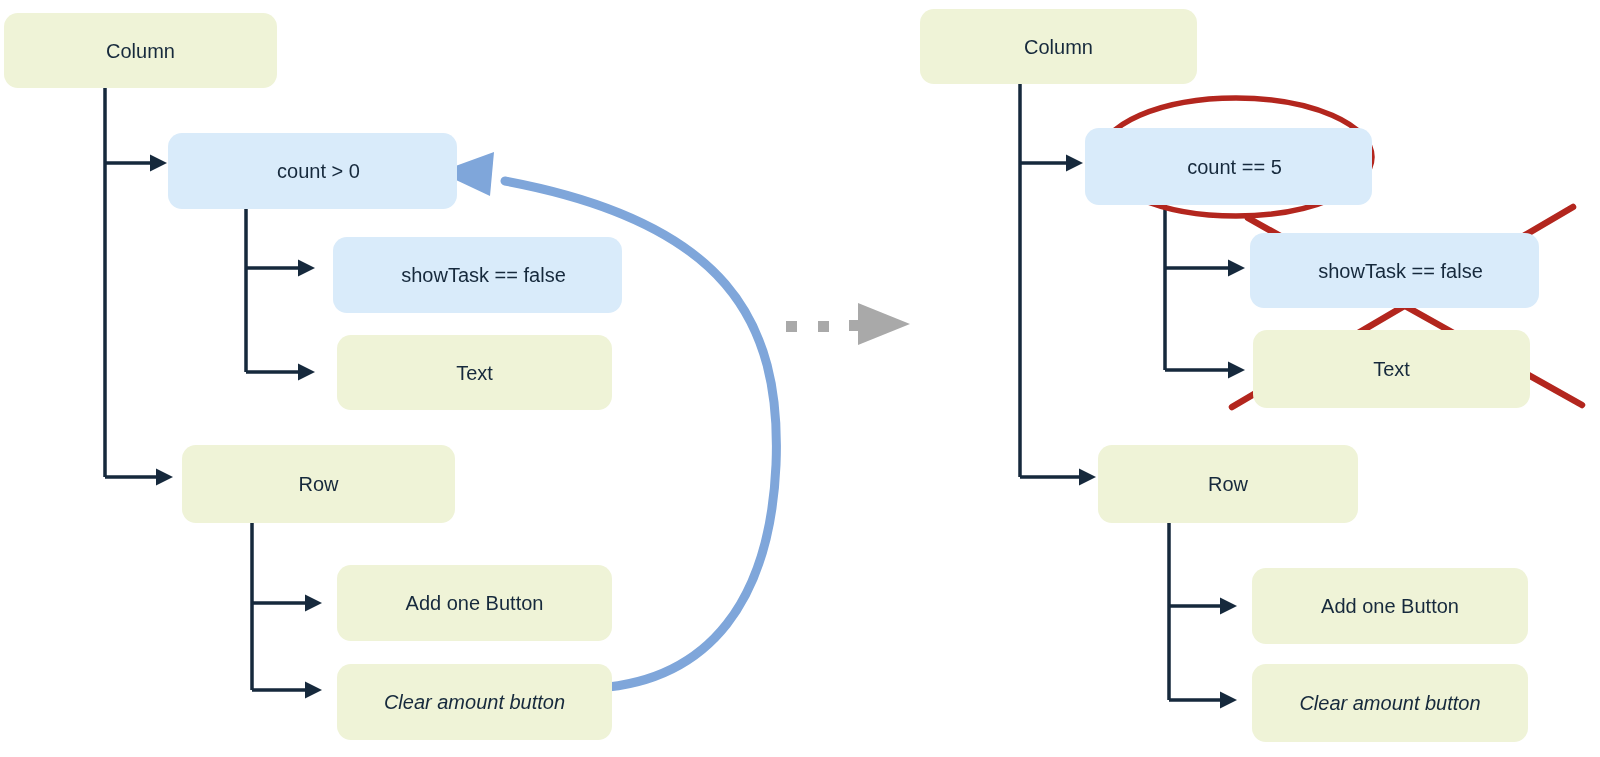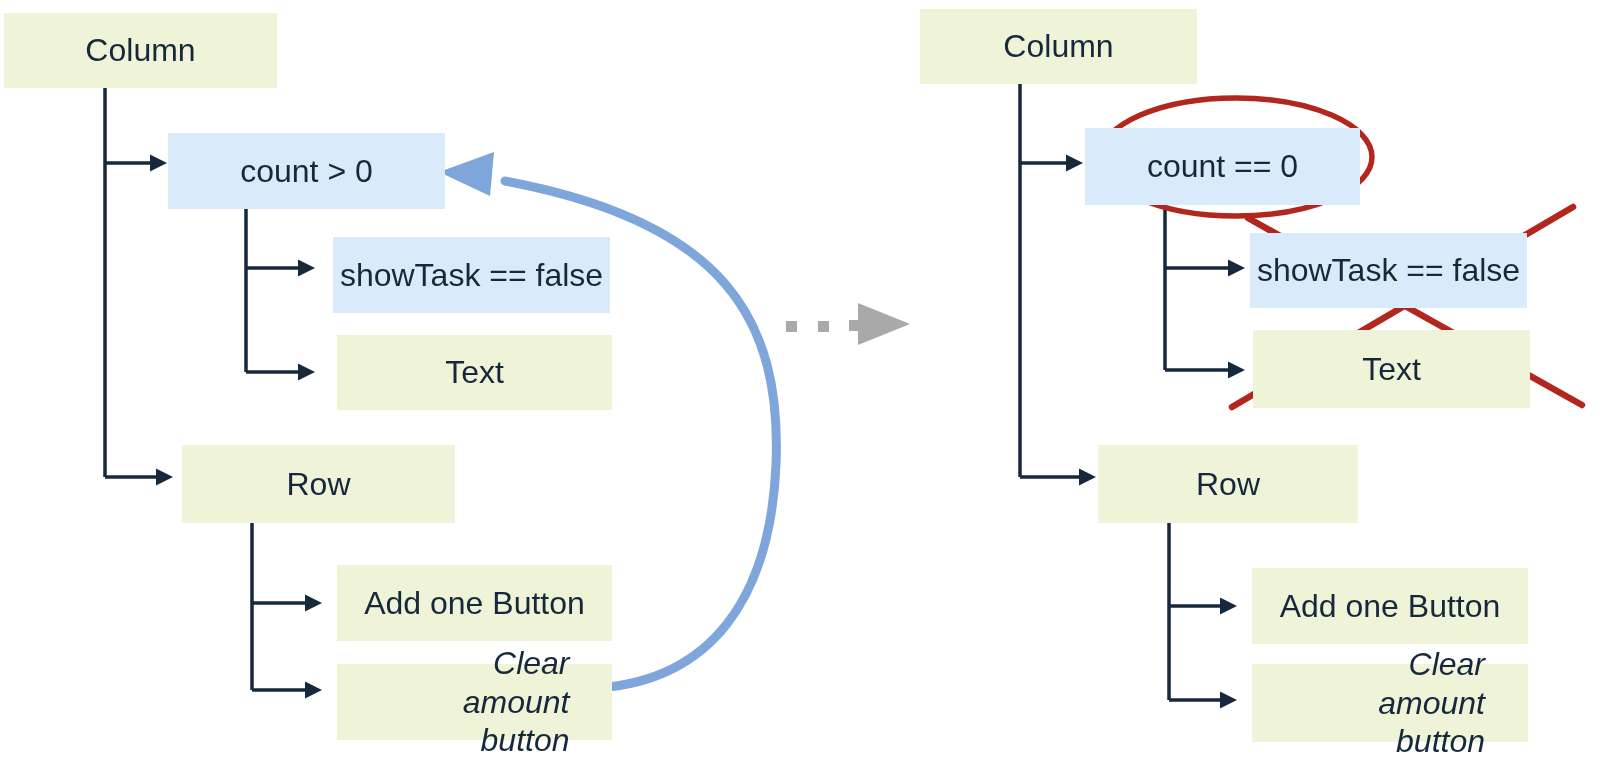--- a/index.html
+++ b/index.html
@@ -28,28 +28,28 @@
   .gray-shape  { fill: var(--transition-arrow-gray); }
   .red-shape   { stroke: var(--annotation-red); fill: none; }
   .red-ellipse { stroke-width: 5.5; }
   .red-line    { stroke-width: 6.5; stroke-linecap: round; }
 
   .node {
     position: absolute;
     display: flex;
     align-items: center;
     justify-content: center;
-    border-radius: 0;
+    border-radius: 14px;
     color: var(--text);
-    font-size: 32px;
-    text-align: right;
+    font-size: 20px;
+    text-align: left;
     line-height: 1.2;
   }
   .green { background: var(--node-green); }
-  .blue  { background: var(--node-blue); }
+  .blue  { background: var(--node-blue); padding-left: 12px; }
   .narrow .lbl { display: inline-block; max-width: 190px; font-style: italic; }
 
   
   .n-l-column   { left: 4px;    top: 13px;  width: 273px; height: 75px; }
   .n-l-cond     { left: 168px;  top: 133px; width: 277px; height: 76px; }
   .n-l-showtask { left: 333px;  top: 237px; width: 277px; height: 76px; }
   .n-l-text     { left: 337px;  top: 335px; width: 275px; height: 75px; }
   .n-l-row      { left: 182px;  top: 445px; width: 273px; height: 78px; }
   .n-l-add      { left: 337px;  top: 565px; width: 275px; height: 76px; }
   .n-l-clear    { left: 337px;  top: 664px; width: 275px; height: 76px; }
@@ -132,21 +132,21 @@
     <span class="lbl">Add one Button</span>
   </div>
   <div class="node green narrow n-l-clear">
     <span class="lbl">Clear amount button</span>
   </div>
 
   <div class="node green n-r-column">
     <span class="lbl">Column</span>
   </div>
   <div class="node blue n-r-cond">
-    <span class="lbl">count == 0</span>
+    <span class="lbl">count == 5</span>
   </div>
   <div class="node blue n-r-showtask">
     <span class="lbl">showTask == false</span>
   </div>
   <div class="node green n-r-text">
     <span class="lbl">Text</span>
   </div>
   <div class="node green n-r-row">
     <span class="lbl">Row</span>
   </div>

